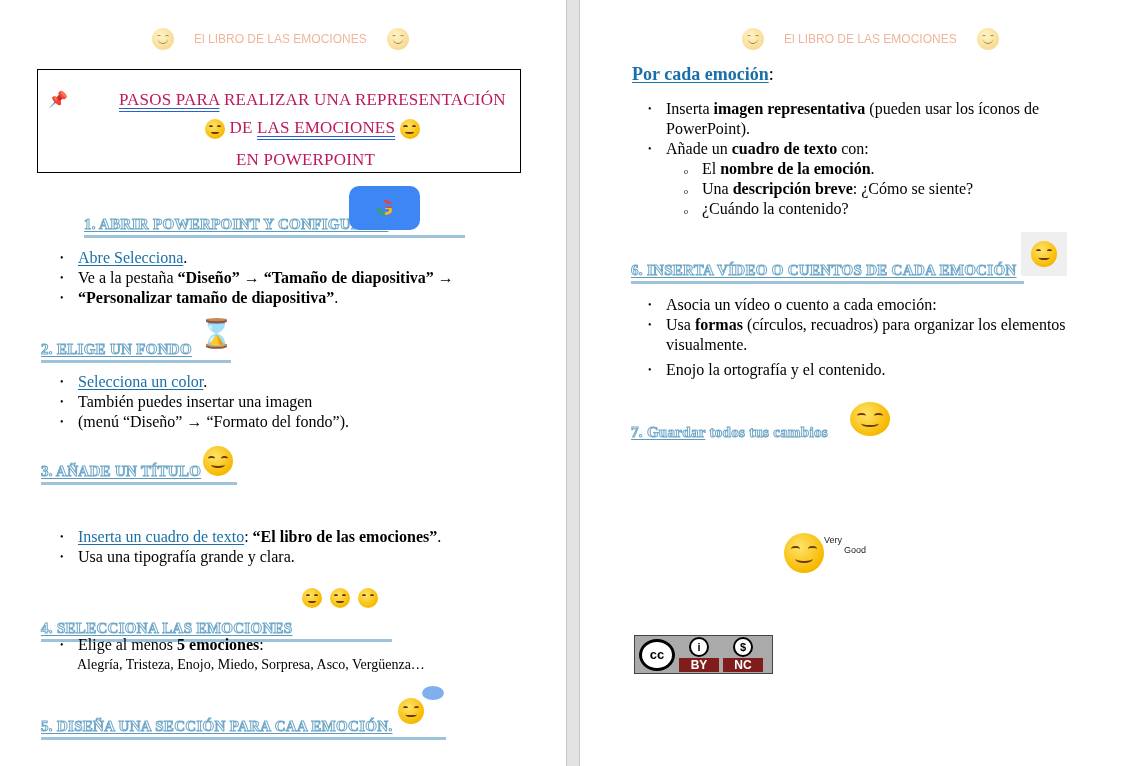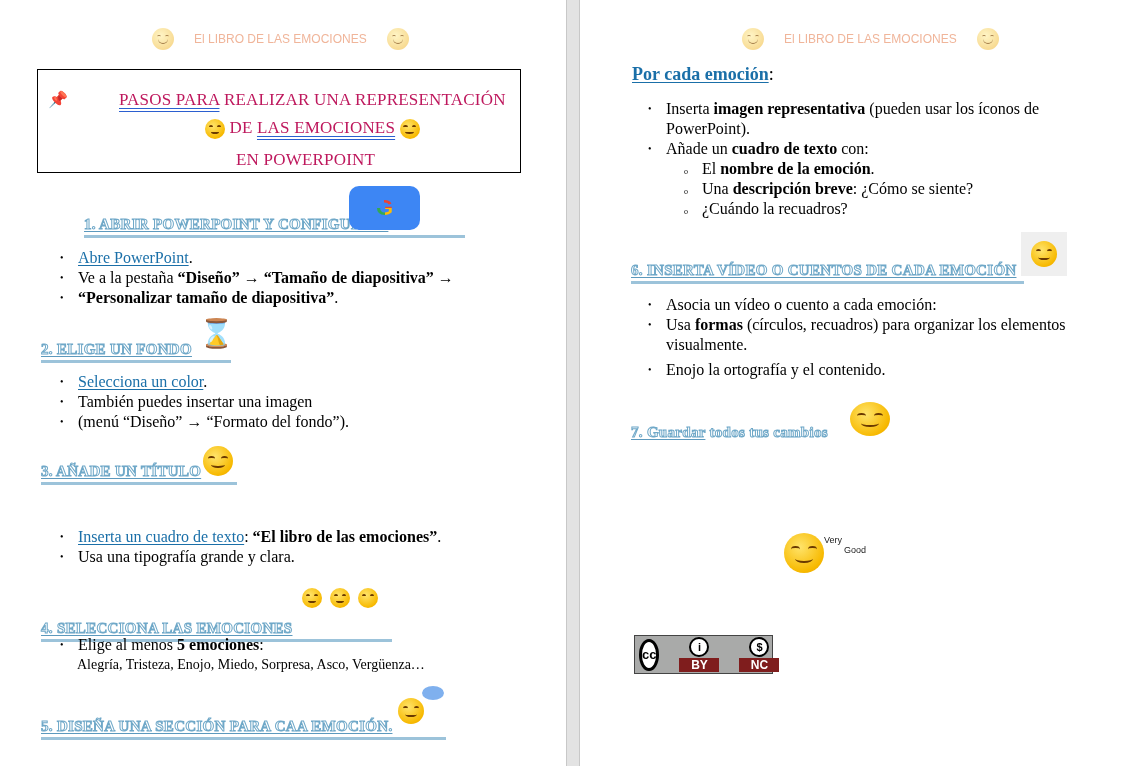--- a/index.html
+++ b/index.html
@@ -56,21 +56,21 @@
 
   .img-box { position: absolute; }
   .google-tile { background: #3d86f4; border-radius: 10px; display: flex; align-items: center; justify-content: center;
                  font-family: "Liberation Sans", sans-serif; font-weight: bold; font-size: 22px; }
   .g-letter { background: conic-gradient(#ea4335 0 25%, #fbbc05 0 50%, #34a853 0 75%, #4285f4 0);
               -webkit-background-clip: text; color: transparent; }
   .hourglass { font-size: 28px; color: #c8803a; line-height: 1; }
   .thought-cloud { width: 22px; height: 14px; background: #7fb0ee; border-radius: 50%; position: absolute; }
 
   .cc-badge { position: absolute; left: 634px; top: 635px; width: 139px; height: 39px; background: #a9aaa9;
-              border: 1px solid #444; display: flex; align-items: center; gap: 20px; padding-left: 4px; }
+              border: 1px solid #444; display: flex; align-items: center; gap: 4px; padding-left: 4px; }
   .cc-circle { width: 36px; height: 32px; border-radius: 50%; background: #fff; border: 3px solid #000;
                display: flex; align-items: center; justify-content: center;
                font-family: "Liberation Sans", sans-serif; font-weight: bold; font-size: 13px; }
   .cc-small { display: flex; flex-direction: column; align-items: center; }
   .cc-small .ico { width: 20px; height: 20px; border-radius: 50%; background: #fff; border: 2px solid #000;
                    display: flex; align-items: center; justify-content: center; font-size: 11px; font-weight: bold;
                    font-family: "Liberation Sans", sans-serif; }
   .cc-small .lbl { background: #7f1d1d; color: #fff; font-family: "Liberation Sans", sans-serif; font-size: 12px;
                    font-weight: bold; width: 40px; text-align: center; margin-top: 1px; }
   .very-good-text { position: absolute; font-family: "Liberation Sans", sans-serif; font-size: 9px; line-height: 10px; color: #222; }
@@ -103,21 +103,21 @@
     <div class="title-line" style="left:170px; top:80px;">EN POWERPOINT</div>
   </div>
 
   <div class="heading" style="left:41px; top:216px; width:381px;margin-left:43px;">
     <span class="u">1. ABRIR POWERPOINT Y CONFIGURAR.</span>
   </div>
   <div class="img-box google-tile" style="left:349px; top:186px; width:71px; height:44px;">
     <span class="g-letter">G</span>
   </div>
   <ul class="bul" style="left:60px; top:248px; width:480px;">
-    <li><span class="lnk">Abre PowerPoint</span><span>.</span></li>
+    <li><span class="lnk">Abre Selecciona</span><span>.</span></li>
     <li><span>Ve a la pestaña </span><b>“Diseño” → “Tamaño de diapositiva”</b><span> →</span></li>
     <li><b>“Personalizar tamaño de diapositiva”</b><span>.</span></li>
   </ul>
 
   <div class="heading" style="left:41px; top:341px; width:190px;">
     <span class="u">2. ELIGE UN FONDO</span>
   </div>
   <div class="img-box hourglass" style="left:199px; top:320px;">⌛</div>
   <ul class="bul" style="left:60px; top:372px; width:480px;">
     <li><span class="lnk">Selecciona un color</span><span>.</span></li>
@@ -173,21 +173,21 @@
   <div style="position:absolute; left:52px; top:64px; font-size:18px;">
     <b class="lnk">Por cada emoción</b><span>:</span>
   </div>
 
   <ul class="bul" style="left:68px; top:99px; width:450px;">
     <li><span> Inserta </span><b>imagen representativa</b><span> (pueden usar los íconos de PowerPoint).</span></li>
     <li><span>Añade un </span><b>cuadro de texto</b><span> con:</span>
       <ul class="sub bul" style="position:static;">
         <li><span>El </span><b>nombre de la emoción</b><span>.</span></li>
         <li><span>Una </span><b>descripción breve</b><span>: ¿Cómo se siente?</span></li>
-        <li><span>¿Cuándo la recuadros?</span></li>
+        <li><span>¿Cuándo la contenido?</span></li>
       </ul>
     </li>
   </ul>
 
   <div class="heading" style="left:51px; top:262px; width:393px;">
     <span class="u">6. INSERTA VÍDEO O CUENTOS DE CADA EMOCIÓN</span>
   </div>
   <div class="img-box" style="left:441px; top:232px; width:46px; height:44px; background:#efefef; display:flex; align-items:center; justify-content:center;">
     <span class="emoji md" style="width:26px; height:26px;"><span class="eyes"></span><span class="mouth"></span></span>
   </div>

